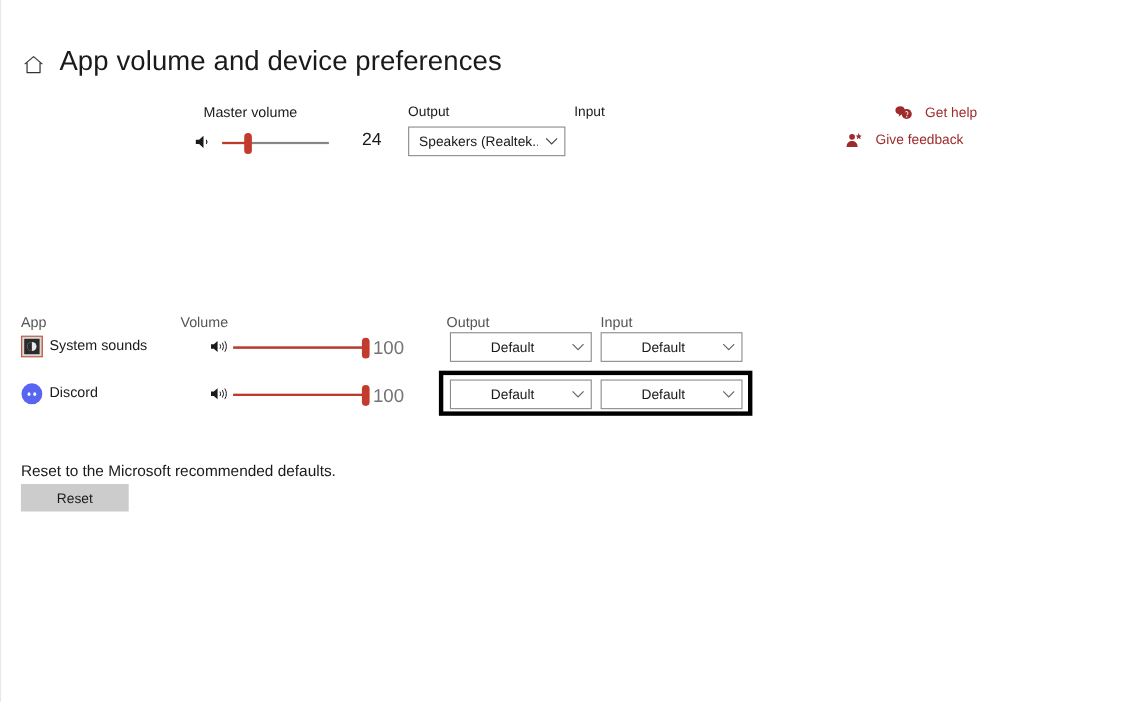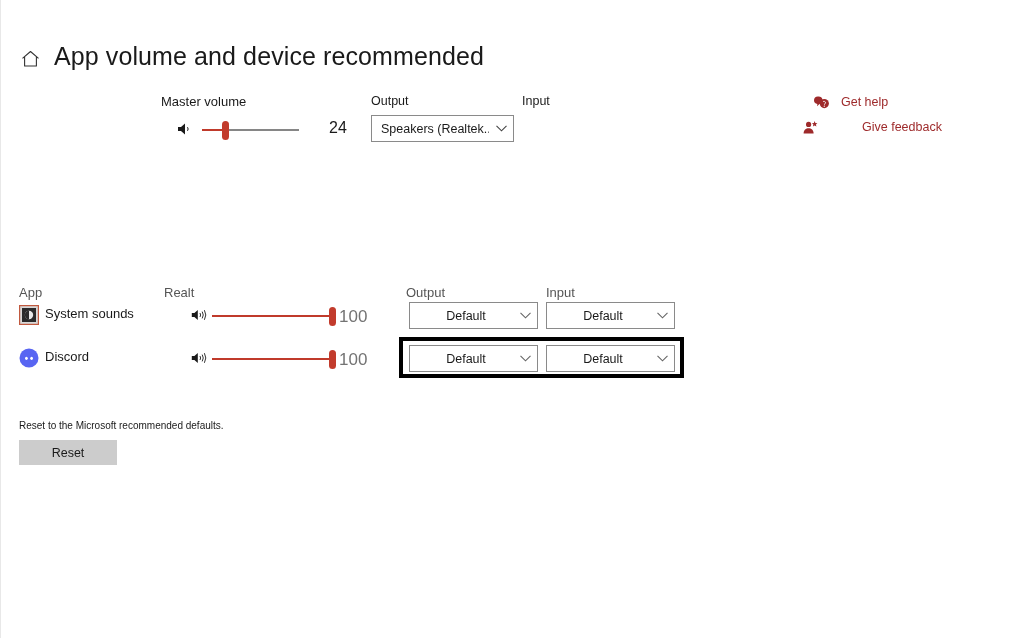--- a/index.html
+++ b/index.html
@@ -91,21 +91,21 @@
     left: 18px; top: 107px;
     width: 150px;
     font-size: 12.5px;
     line-height: 18.6px;
     color: #1a1a1a;
   }
 
   
   .master-label {
     position: absolute;
-    left: 160px; top: 94px;
+    left: 184px; top: 94px;
     font-size: 13px;
     color: #1a1a1a;
     text-align: center;
   }
   .master-row {
     position: absolute;
     left: 176px; top: 118px;
     width: 180px; height: 24px;
   }
   .spk-icon-master {
@@ -195,21 +195,21 @@
     cursor: pointer;
     color: #9e2a2b;
     font-size: 12.5px;
   }
   .help-link .hl-icon {
     width: 20px; height: 18px;
     display: flex; align-items: center; justify-content: center;
     margin-right: 10px;
   }
   #get-help { left: 810px; top: 93px; justify-content: center; }
-  #give-feedback { left: 799px; top: 118px; gap: 32px; }
+  #give-feedback { left: 765px; top: 118px; }
 
   
   .col-head {
     position: absolute;
     font-size: 13px;
     color: #555555;
   }
   #head-app    { left: 18px;  top: 285px; }
   #head-volume { left: 163px; top: 285px; }
   #head-output { left: 405px; top: 285px; }
@@ -261,21 +261,21 @@
     width: 285px; height: 41px;
     border: 4px solid #000000;
     box-sizing: border-box;
     pointer-events: none;
   }
 
   
   .reset-text {
     position: absolute;
     left: 18px; top: 420px;
-    font-size: 10px;
+    font-size: 14px;
     color: #1a1a1a;
     text-align: center;
   }
   .reset-btn {
     position: absolute;
     left: 18px; top: 440px;
     width: 98px; height: 25px;
     background: #cccccc;
     border: none;
     font-family: "Liberation Sans", sans-serif;
@@ -289,21 +289,21 @@
 
 <div class="window">
 
 
   <div class="header">
     <div class="home-icon">
       <svg width="19" height="18" viewBox="0 0 19 18" aria-hidden="true">
         <path d="M1.5 8.3 L9.5 1.5 L17.5 8.3 M3.6 7 L3.6 16 L15.4 16 L15.4 7" stroke="#333" stroke-width="1.1" fill="none" stroke-linejoin="round"></path>
       </svg>
     </div>
-    <div class="page-title">App volume and device recommended</div>
+    <div class="page-title">App volume and device preferences</div>
   </div>
 
 
   <div class="master-label">Master volume</div>
   <div class="master-row">
     <div class="spk-icon-master">
       <svg width="16" height="16" viewBox="0 0 16 16" aria-hidden="true">
         <path d="M1 6 L4 6 L8 2.5 L8 13.5 L4 10 L1 10 Z" fill="#1a1a1a"></path>
         <path d="M10.5 6.2 Q11.8 8 10.5 9.8" stroke="#1a1a1a" stroke-width="1" fill="none"></path>
       </svg>
@@ -345,21 +345,21 @@
       <svg width="17" height="15" viewBox="0 0 17 15" aria-hidden="true">
         <circle cx="6.6" cy="4.4" r="2.6" fill="#9e2a2b"></circle>
         <path d="M1.6 13.6 C1.6 9.9 4 8.2 6.6 8.2 C9.2 8.2 11.6 9.9 11.6 13.6 Z" fill="#9e2a2b"></path>
         <path d="M12.6 1 L13.4 3 L15.4 3.3 L13.9 4.6 L14.4 6.6 L12.6 5.5 L10.9 6.6 L11.4 4.6 L9.9 3.3 L11.9 3 Z" fill="#9e2a2b"></path>
       </svg>
     </span>
     <span>Give feedback</span>
   </div>
 
   <div class="col-head" id="head-app">App</div>
-  <div class="col-head" id="head-volume">Realt</div>
+  <div class="col-head" id="head-volume">Volume</div>
   <div class="col-head" id="head-output">Output</div>
   <div class="col-head" id="head-input">Input</div>
 
   <div class="app-row" id="row-system">
     <div class="app-icon">
       <svg width="20" height="20" viewBox="0 0 20 20" aria-hidden="true">
         <rect x="0.5" y="0.5" width="19" height="19" fill="#d8d8d8" stroke="#c1593f" stroke-width="1.4"></rect>
         <rect x="3" y="3" width="14" height="14" fill="#2b2b2b"></rect>
         <circle cx="10" cy="10" r="4.2" fill="#e9e9e9"></circle>
         <path d="M10 5.8 A4.2 4.2 0 0 0 10 14.2 Z" fill="#2b2b2b"></path>

